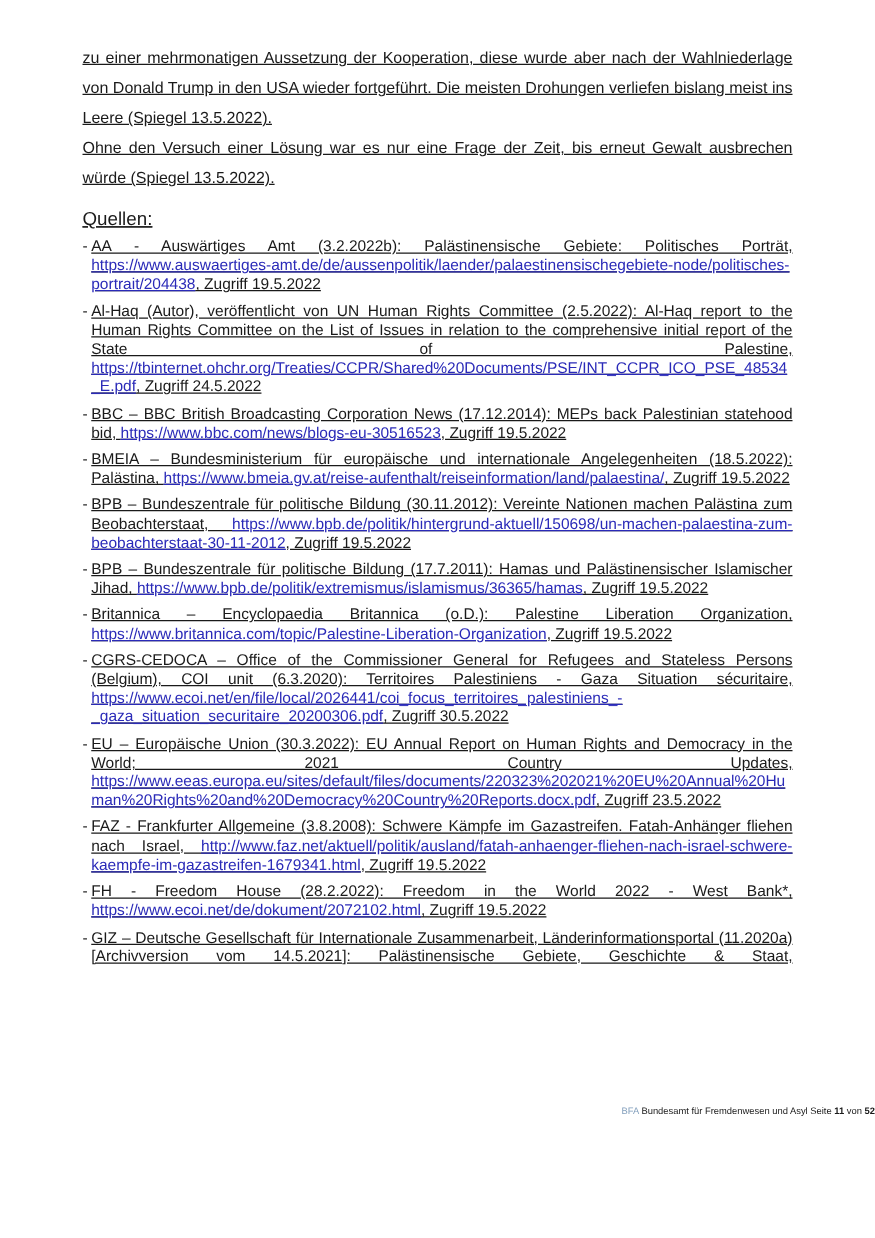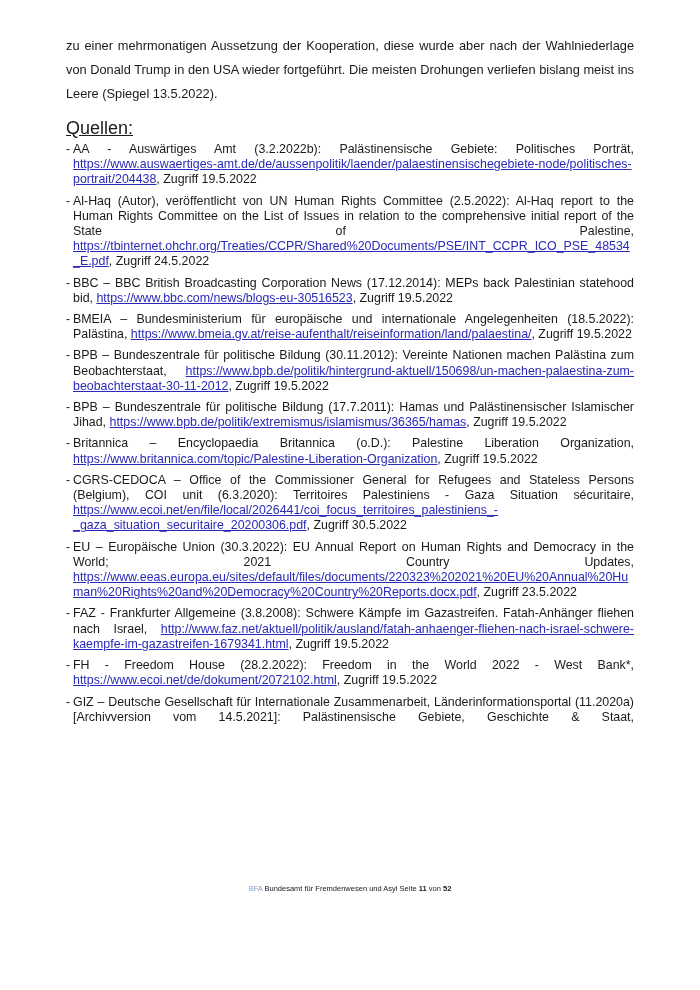--- a/index.html
+++ b/index.html
@@ -7,30 +7,31 @@
     position: relative;
     width: 700px;
     height: 990px;
     margin: 0 auto;
     background: #ffffff;
     font-family: "Liberation Sans", sans-serif;
     color: #1a1a1a;
     overflow: hidden;
     box-sizing: border-box;
     padding: 34px 66px 0 66px;
+    text-decoration: underline;
   }
   .bodytext p {
     margin: 0;
     font-size: 12.8px;
     line-height: 24px;
     text-align: justify;
   }
   .sources-heading {
     margin-top: 10px;
-    font-size: 18px;
+    font-size: 15px;
     line-height: 24px;
     text-decoration: underline;
     font-weight: 400;
   }
   .references { margin-top: 2px; }
   .ref {
     position: relative;
     padding-left: 7px;
     font-size: 12.4px;
     line-height: 15.2px;
@@ -47,35 +48,36 @@
   .ref a.lnk {
     color: var(--link-color, #2a2ab8);
     text-decoration: underline;
     cursor: pointer;
   }
   .footer {
     position: absolute;
     left: 0;
     top: 884px;
     width: 100%;
-    text-align: center;
+    text-align: right;
     font-size: 7.5px;
     line-height: 10px;
     color: #1a1a1a;
   }
   .footer .abbr { color: #84a0bd; }
   .footer .b { font-weight: bold; }
 </style>
 </head>
 <body>
 
 <div class="page">
 
   <div class="bodytext">
       <p>zu einer mehrmonatigen Aussetzung der Kooperation, diese wurde aber nach der Wahlniederlage von Donald Trump in den USA wieder fortgeführt. Die meisten Drohungen verliefen bislang meist ins Leere (Spiegel 13.5.2022).</p>
+      <p>Ohne den Versuch einer Lösung war es nur eine Frage der Zeit, bis erneut Gewalt ausbrechen würde (Spiegel 13.5.2022).</p>
     </div>
 
   <div class="sources-heading">Quellen:</div>
 
   <div class="references">
       <div class="ref"><span class="marker">-</span>AA - Auswärtiges Amt (3.2.2022b): Palästinensische Gebiete: Politisches Porträt, <a class="lnk" href="#">https://www.auswaertiges-amt.de/de/aussenpolitik/laender/palaestinensischegebiete-node/politisches-portrait/204438</a>, Zugriff 19.5.2022</div>
       <div class="ref"><span class="marker">-</span>Al-Haq (Autor), veröffentlicht von UN Human Rights Committee (2.5.2022): Al-Haq report to the Human Rights Committee on the List of Issues in relation to the comprehensive initial report of the State of Palestine, <a class="lnk" href="#">https://tbinternet.ohchr.org/Treaties/CCPR/Shared%20Documents/PSE/INT_CCPR_ICO_PSE_48534_E.pdf</a>, Zugriff 24.5.2022</div>
       <div class="ref"><span class="marker">-</span>BBC – BBC British Broadcasting Corporation News (17.12.2014): MEPs back Palestinian statehood bid, <a class="lnk" href="#">https://www.bbc.com/news/blogs-eu-30516523</a>, Zugriff 19.5.2022</div>
       <div class="ref"><span class="marker">-</span>BMEIA – Bundesministerium für europäische und internationale Angelegenheiten (18.5.2022): Palästina, <a class="lnk" href="#">https://www.bmeia.gv.at/reise-aufenthalt/reiseinformation/land/palaestina/</a>, Zugriff 19.5.2022</div>
       <div class="ref"><span class="marker">-</span>BPB – Bundeszentrale für politische Bildung (30.11.2012): Vereinte Nationen machen Palästina zum Beobachterstaat, <a class="lnk" href="#">https://www.bpb.de/politik/hintergrund-aktuell/150698/un-machen-palaestina-zum-beobachterstaat-30-11-2012</a>, Zugriff 19.5.2022</div>

